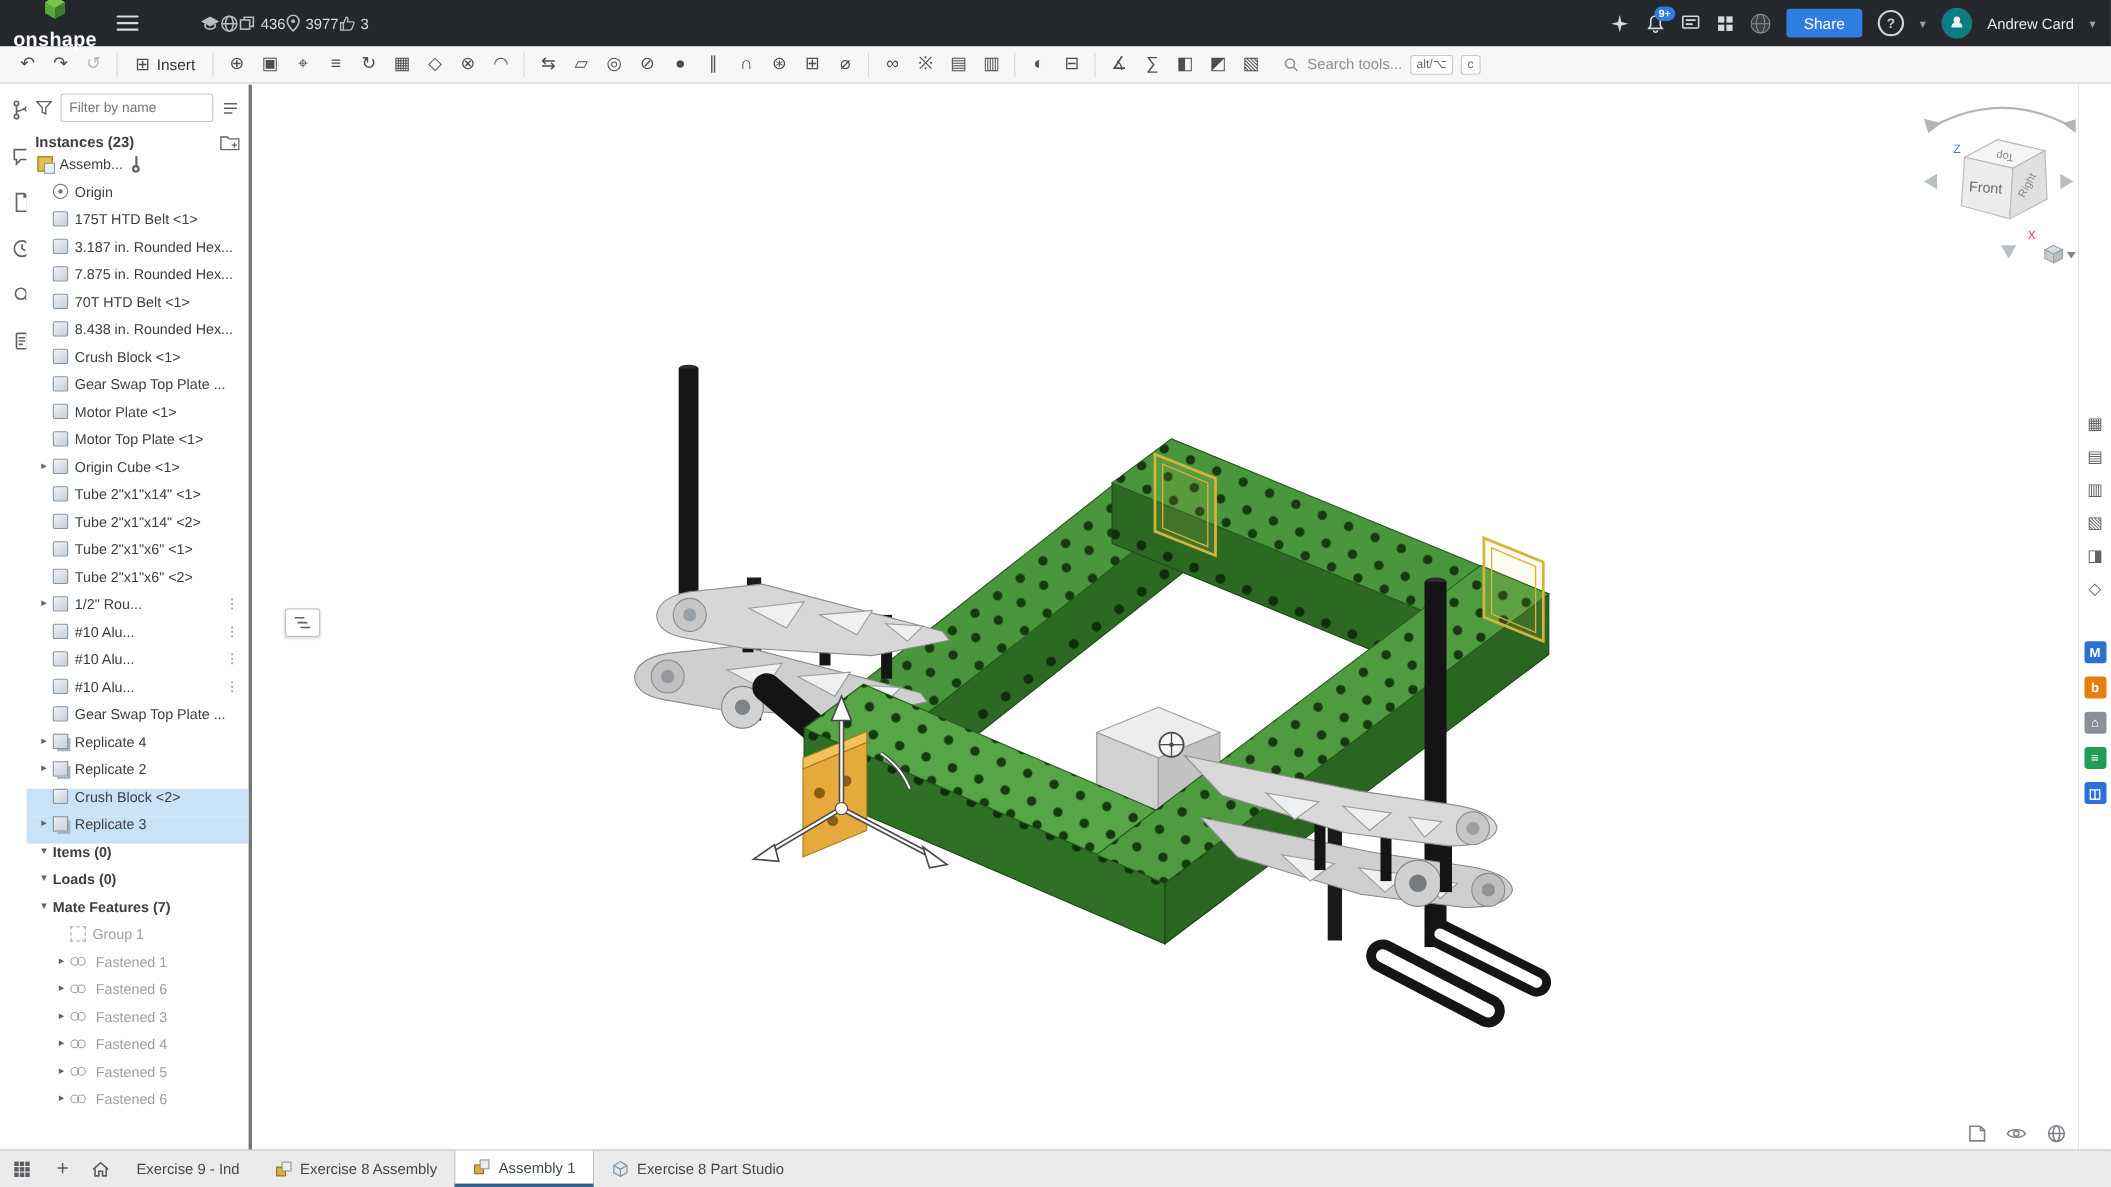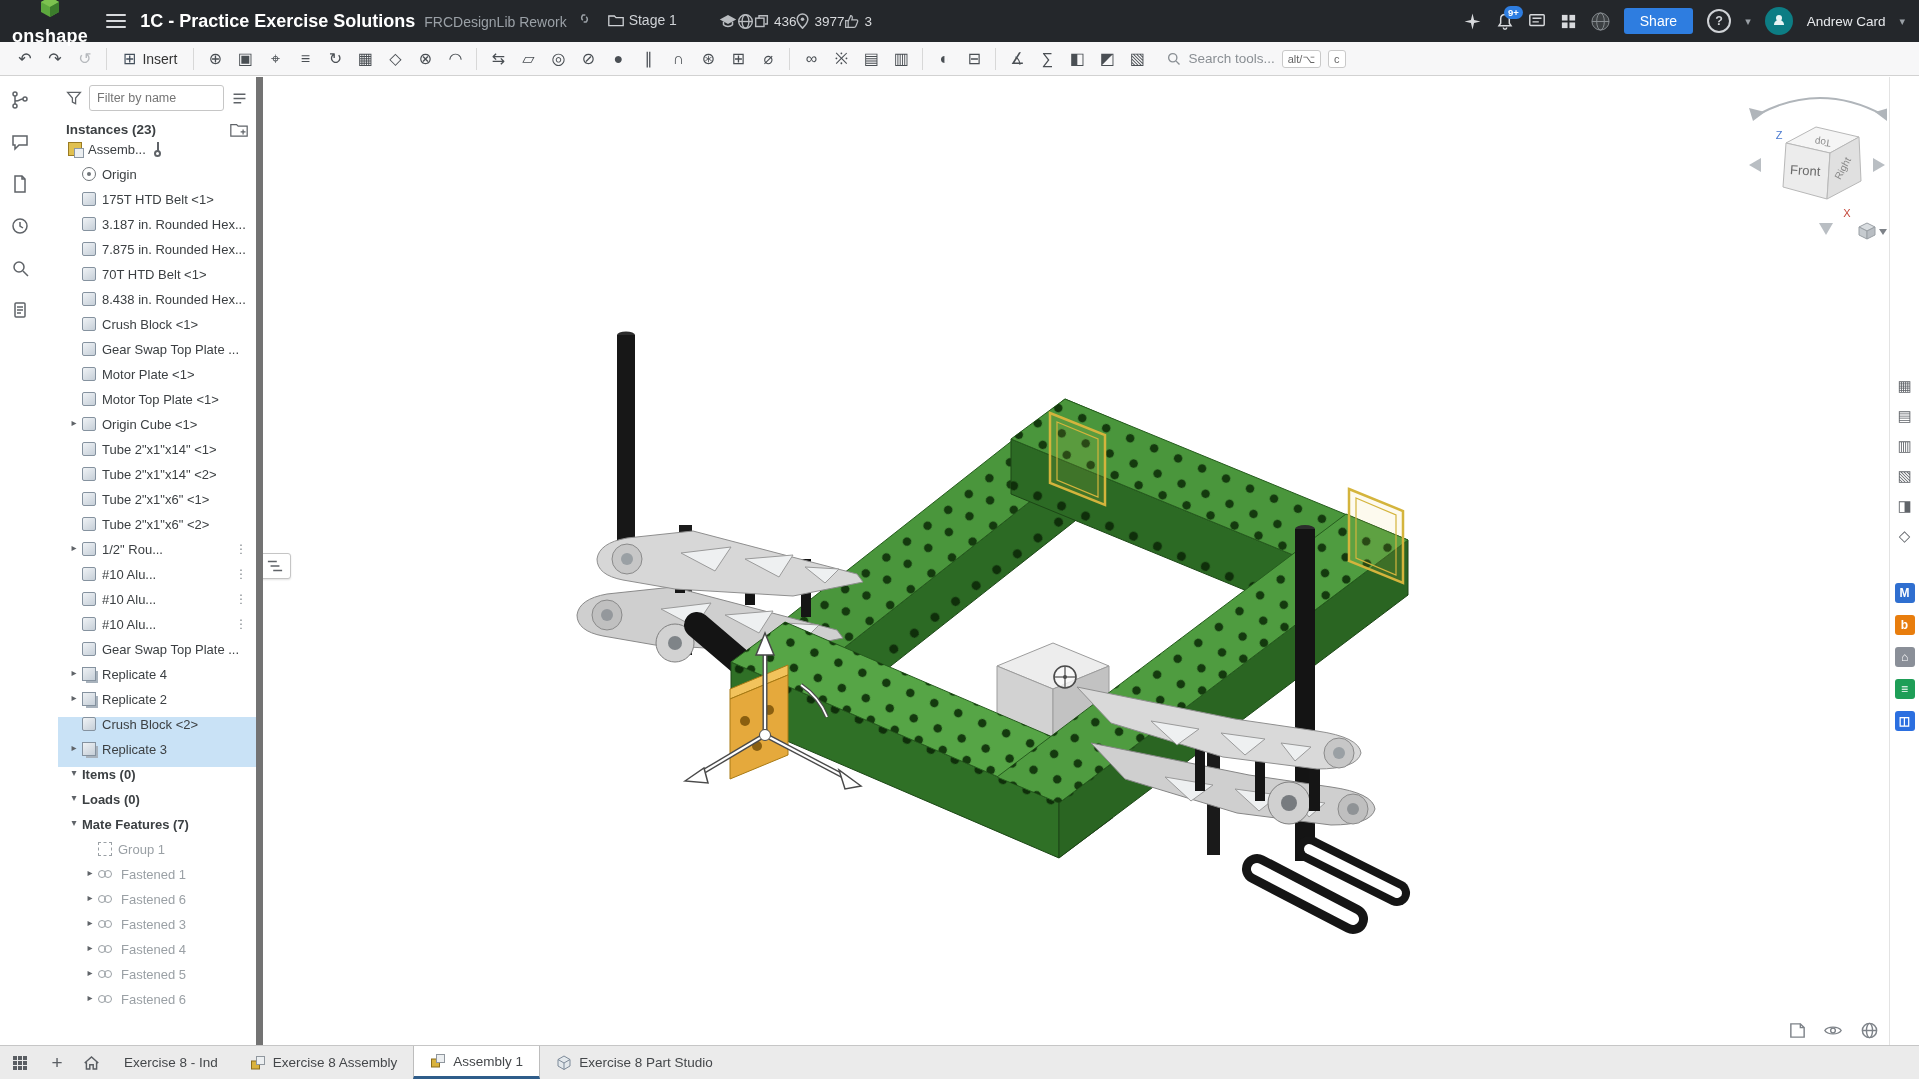--- a/index.html
+++ b/index.html
@@ -35,21 +35,21 @@
   .insert-btn{display:flex;align-items:center;gap:6px;padding:0 10px;height:26px;cursor:pointer;color:#333;font-size:14px;}
   .insert-btn .glyph{font-size:16px;color:#44505c;}
   .search-tools{margin-left:14px;display:flex;align-items:center;gap:7px;color:#8a8f94;font-size:13.5px;cursor:text;}
   .kbd{border:1px solid #c9c9c9;background:#fff;border-radius:3px;font-size:11px;color:#666;padding:1px 5px;line-height:14px;}
 
   
   .leftstrip{position:absolute;top:77px;left:0;width:40px;bottom:33px;background:#fff;display:flex;flex-direction:column;align-items:center;padding-top:12px;gap:20px;z-index:20;}
   .strip-ic{width:22px;height:22px;display:flex;align-items:center;justify-content:center;cursor:pointer;}
 
   
-  .panel{position:absolute;top:77px;left:58px;width:205px;bottom:33px;background:#fff;border-right:7px solid #737373;overflow:hidden;z-index:20;box-sizing:border-box;}
+  .panel{position:absolute;top:77px;left:24px;width:205px;bottom:33px;background:#fff;border-right:3px solid #737373;overflow:hidden;z-index:20;box-sizing:border-box;}
   .filter-row{display:flex;align-items:center;gap:7px;padding:8px 8px 6px 8px;}
   .filter-input{flex:1;height:24px;border:1px solid #c6c6c6;border-radius:3px;font-size:12.5px;padding:0 7px;color:#333;outline:none;min-width:0;font-family:"Liberation Sans",sans-serif;}
   .inst-header{display:flex;align-items:flex-start;padding:5px 8px;font-size:13.5px;font-weight:bold;color:#3c4043;}
   .inst-header .sp{flex:1;}
   .trow{display:flex;align-items:flex-start;height:25px;padding:0 6px 0 8px;font-size:13px;color:#3c4043;white-space:nowrap;cursor:default;}
   .trow.root{padding-left:10px;}
   .trow.sel{background:#c9e2f6;}
   .trow.sec .lbl{font-weight:bold;}
   .trow.mate,.trow.mate .lbl{color:#9aa0a5;}
   .trow.m-ind{padding-left:24px;}
@@ -105,35 +105,20 @@
         <polygon points="12,2 21,7 12,12 3,7" fill="#7cc24f"></polygon>
         <polygon points="12,12 21,7 21,17 12,22" fill="#3c7d2c"></polygon>
       </svg>
       <span class="logo-word">onshape</span>
     </div>
     <div class="hamburger">
         <span></span>
         <span></span>
         <span></span>
       </div>
-    <div class="doc-title">
-      <span class="title">1C - Practice Exercise Solutions</span>
-      <span class="subtitle">FRCDesignLib Rework</span>
-      <span class="tb-ic">
-        <svg width="17" height="17" viewBox="0 0 20 20" fill="none" stroke="#9aa0a6" stroke-width="1.8">
-            <path d="M8 12a4 4 0 0 1 0-6h3M12 8a4 4 0 0 1 0 6H9"></path>
-          </svg>
-      </span>
-      <span class="stage">
-        <svg width="16" height="14" viewBox="0 0 20 16">
-            <path d="M1 3h7l2 2h9v10H1z" fill="none" stroke="#cfd2d6" stroke-width="1.6"></path>
-          </svg>
-        <span>Stage 1</span>
-      </span>
-    </div>
     <div class="tb-stats">
       <span class="tb-ic">
         <svg width="18" height="16" viewBox="0 0 24 20">
             <polygon points="12,2 23,8 12,14 1,8" fill="#b9bcc0"></polygon>
             <path d="M6 11v4c3 3 9 3 12 0v-4" fill="none" stroke="#b9bcc0" stroke-width="2"></path>
           </svg>
       </span>
       <span class="tb-ic">
         <svg width="17" height="17" viewBox="0 0 20 20" fill="none" stroke="#b9bcc0" stroke-width="1.6">
             <circle cx="10" cy="10" r="8"></circle>
@@ -730,21 +715,21 @@
           <rect x="11" y="11" width="4" height="4"></rect>
         </svg>
     </span>
     <span class="bb-btn">+</span>
     <span class="bb-btn">
       <svg width="17" height="16" viewBox="0 0 20 18" fill="none" stroke="#5a5e63" stroke-width="1.7">
           <path d="M2 9l8-7 8 7M4 8v8h4v-5h4v5h4V8"></path>
         </svg>
     </span>
     <div class="tab">
-      <span>Exercise 8 - Ind</span>
+      <span>Exercise 9 - Ind</span>
     </div>
     <div class="tab">
       <svg width="16" height="16" viewBox="0 0 16 16">
           <rect x="1.5" y="6" width="8" height="8" fill="#d9b23c" stroke="#8a6d1d"></rect>
           <rect x="6.5" y="1.5" width="8" height="8" fill="#eceff1" stroke="#90979e"></rect>
         </svg>
       <span>Exercise 8 Assembly</span>
     </div>
     <div class="tab active">
       <svg width="16" height="16" viewBox="0 0 16 16">

